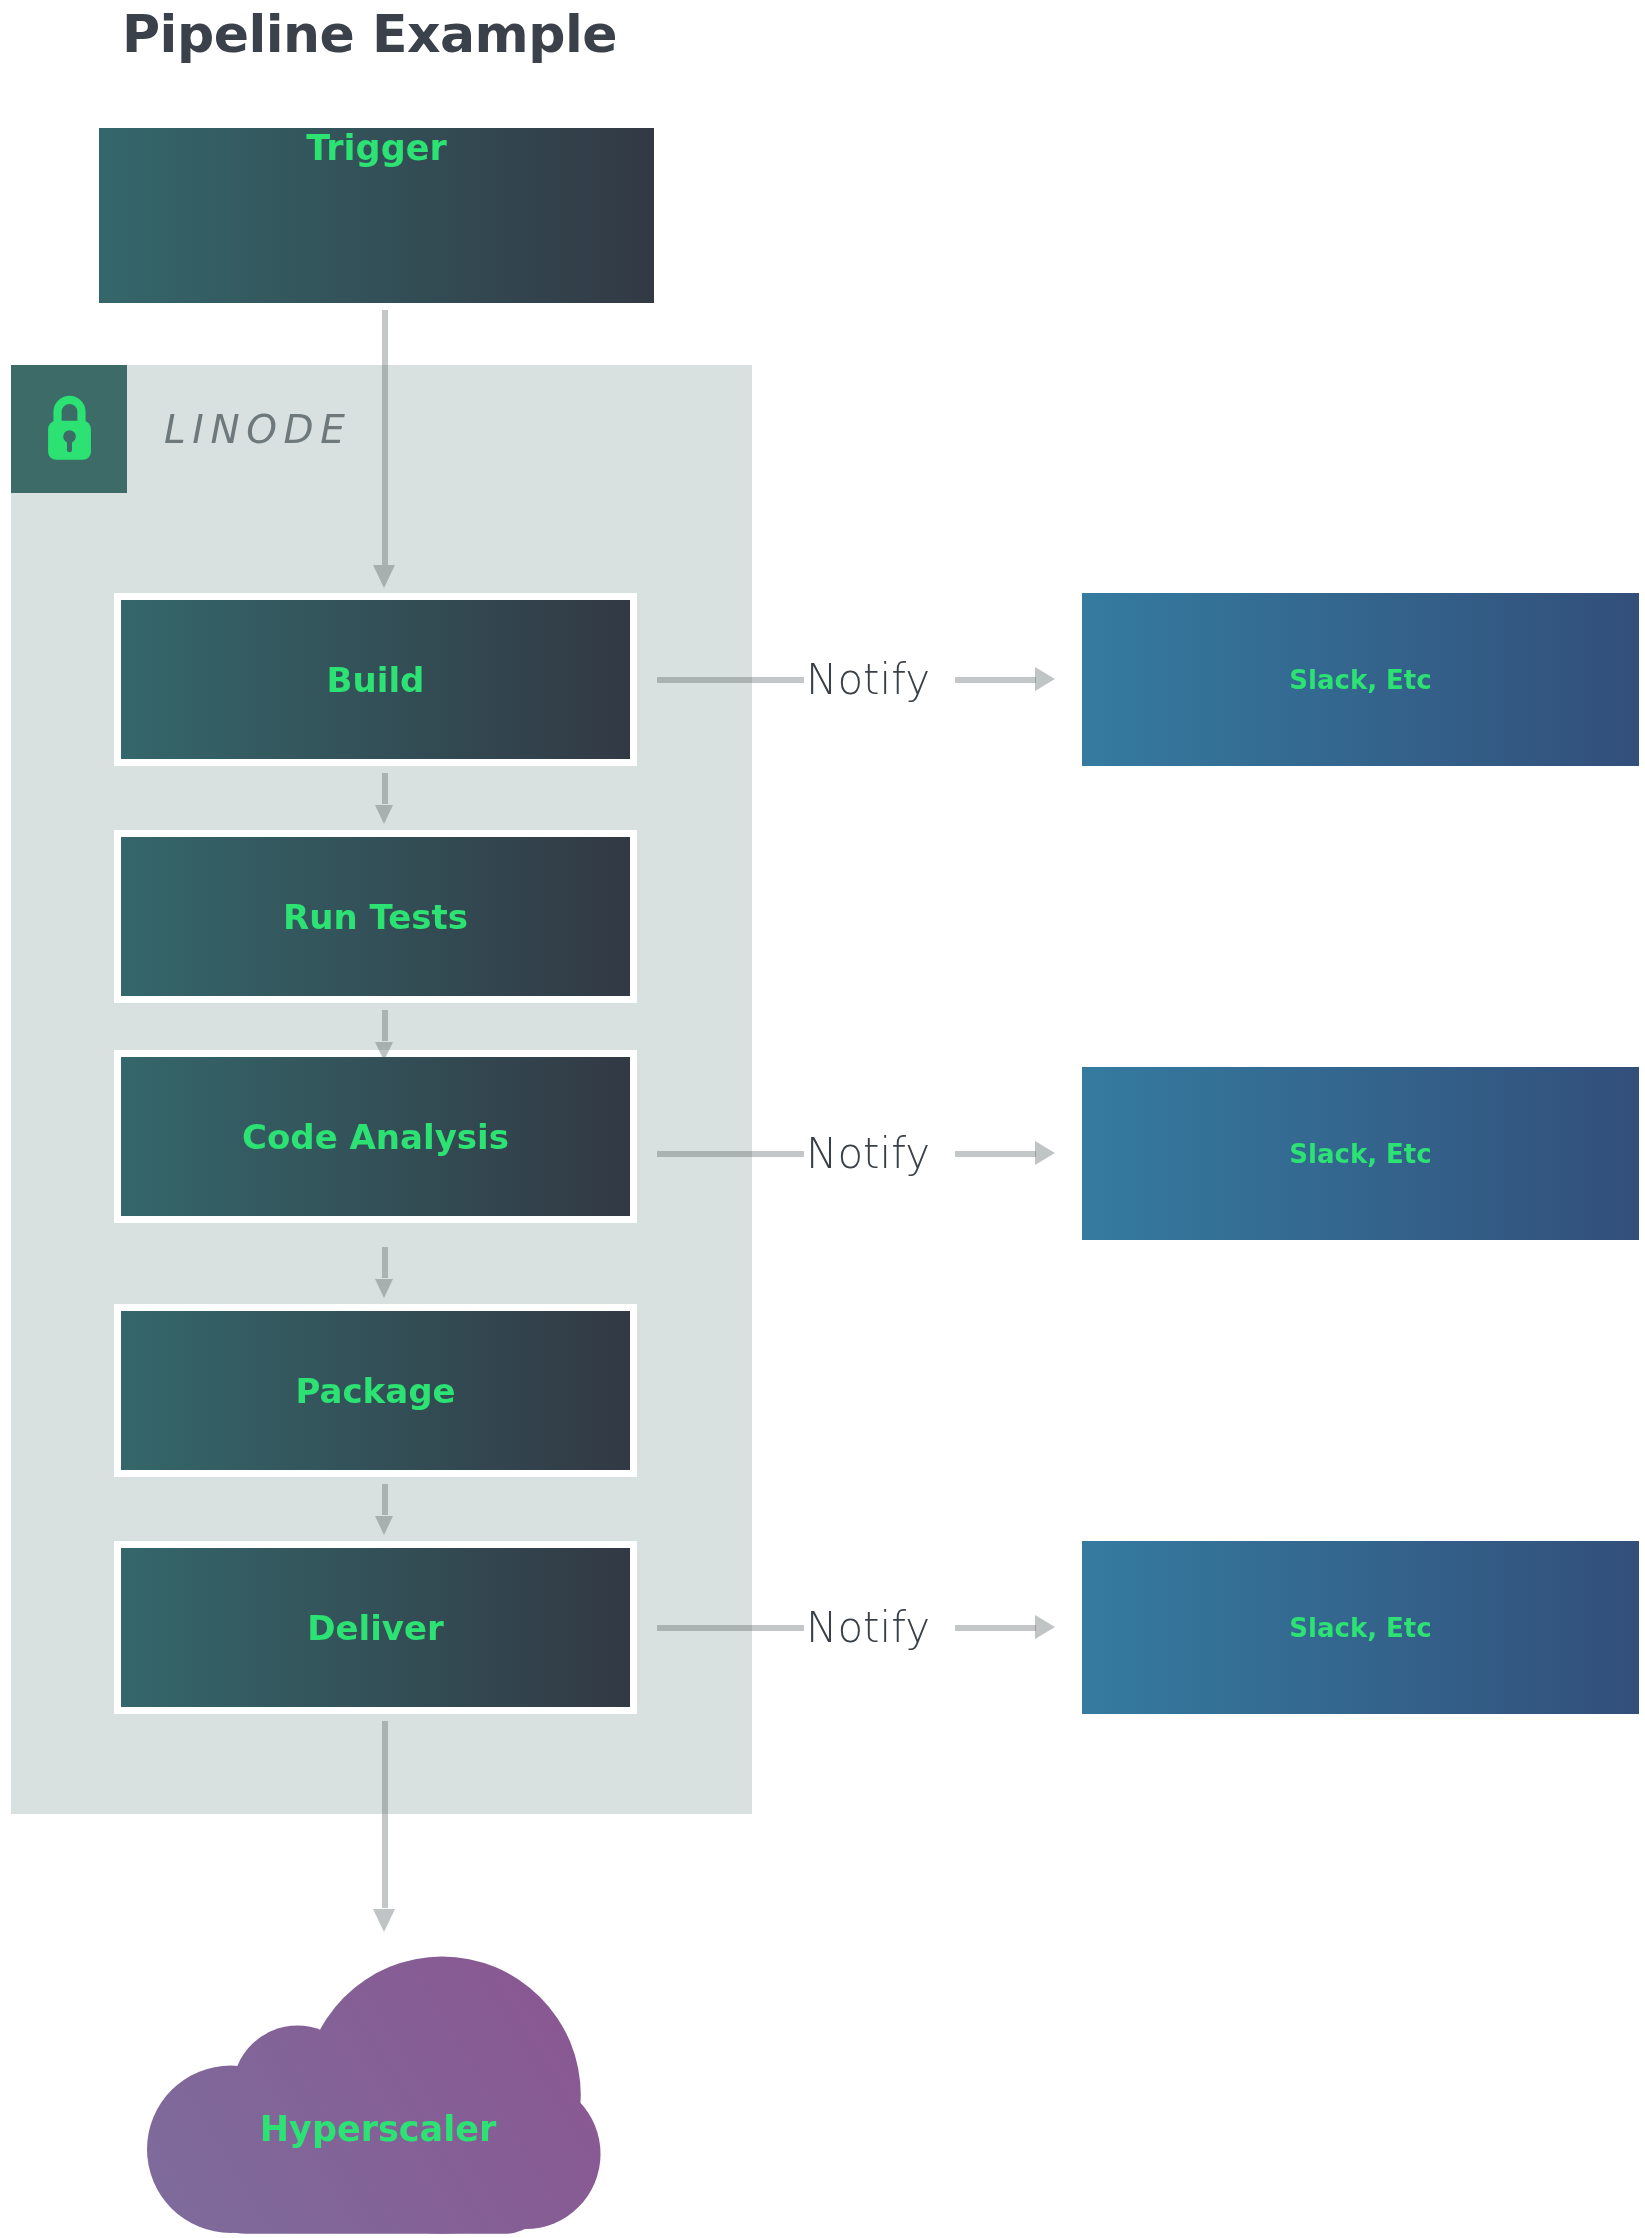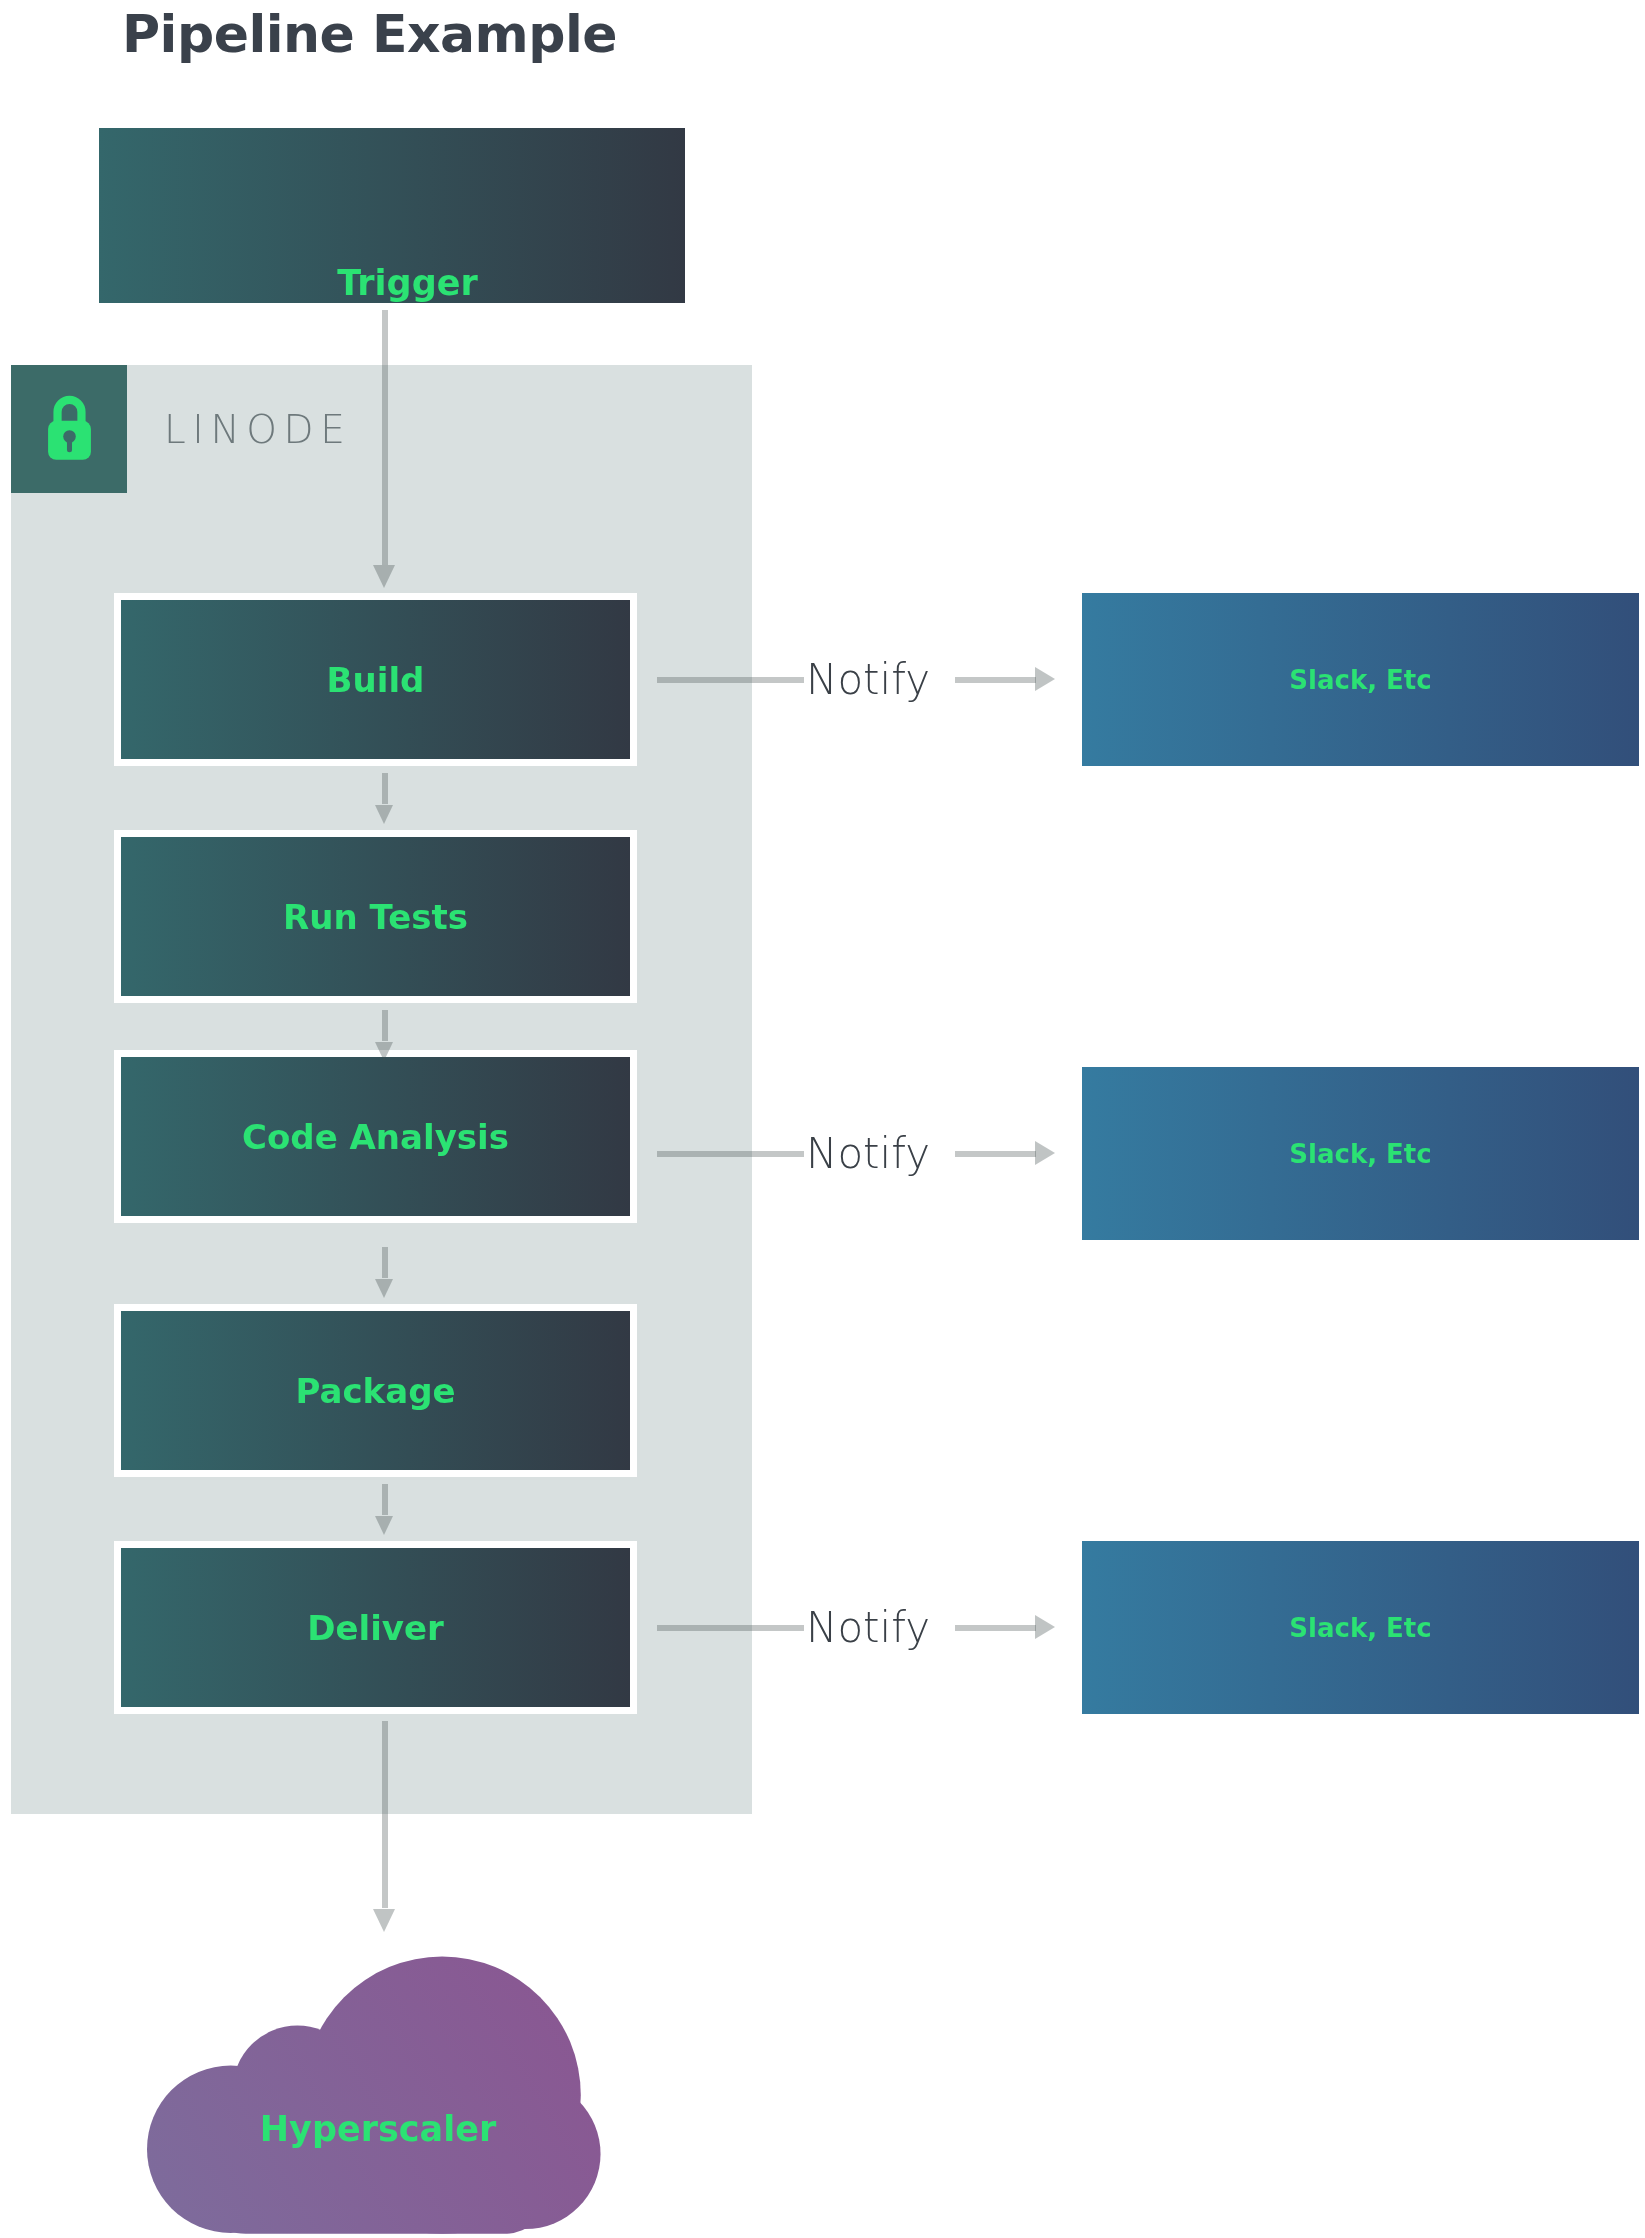--- a/index.html
+++ b/index.html
@@ -8,26 +8,26 @@
 
   .page-title{position:absolute;left:122px;top:3.8px;font-size:52px;font-weight:bold;
               color:#3a414b;letter-spacing:-0.5px;}
 
   
   .provider-container{position:absolute;left:11.3px;top:365px;width:741px;height:1449px;
                       background:#d9e0e0;}
   .lock-badge{position:absolute;left:11.3px;top:365px;width:116px;height:128px;background:#3c6b68;
               display:flex;align-items:center;justify-content:center;}
   .provider-label{position:absolute;left:164px;top:365px;height:128px;display:flex;align-items:center;
-                  font-size:39px;font-weight:300;letter-spacing:6.6px;color:#6e797c;}
+                  font-size:39px;font-weight:300;letter-spacing:6.6px;color:#6e797c;font-style:italic;}
 
   
   .trigger-box{position:absolute;left:99px;top:128px;width:555px;height:175px;
                background:linear-gradient(90deg,#34676b,#323944);
-               display:flex;align-items:flex-end;justify-content:center;padding-left:31px;}
+               display:flex;align-items:flex-start;justify-content:center;}
   .stage{position:absolute;left:114px;width:523px;height:173px;background:#ffffff;
          padding:6.6px;box-sizing:border-box;}
   .stage-inner{width:100%;height:100%;background:linear-gradient(90deg,#34676b,#323944);
                display:flex;align-items:center;justify-content:center;}
   .green-label{font-size:34px;font-weight:bold;color:#2be273;}
   .trigger-box .green-label{font-size:35px;}
 
   .blue-box{position:absolute;left:1082px;width:557px;height:173px;
             background:linear-gradient(90deg,#357ba0,#324f7a);
             display:flex;align-items:center;justify-content:center;}

